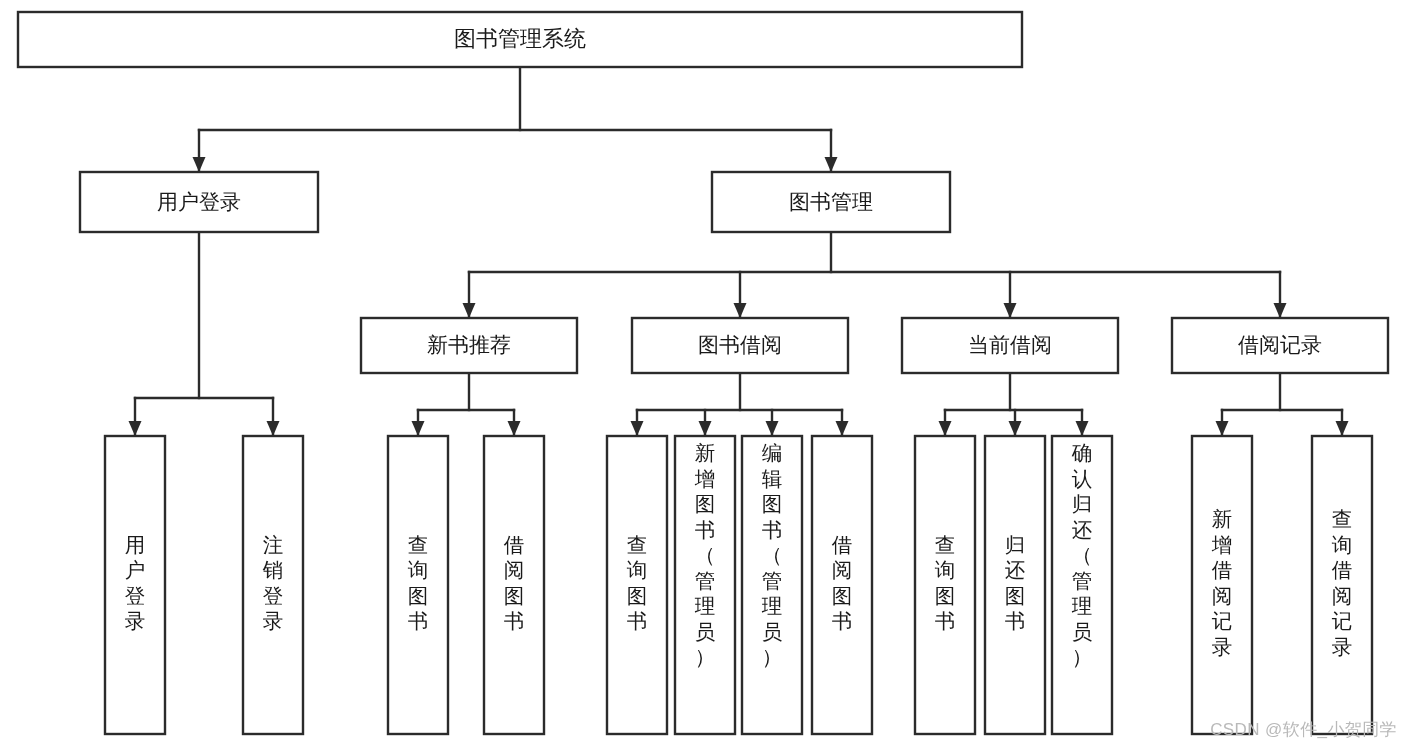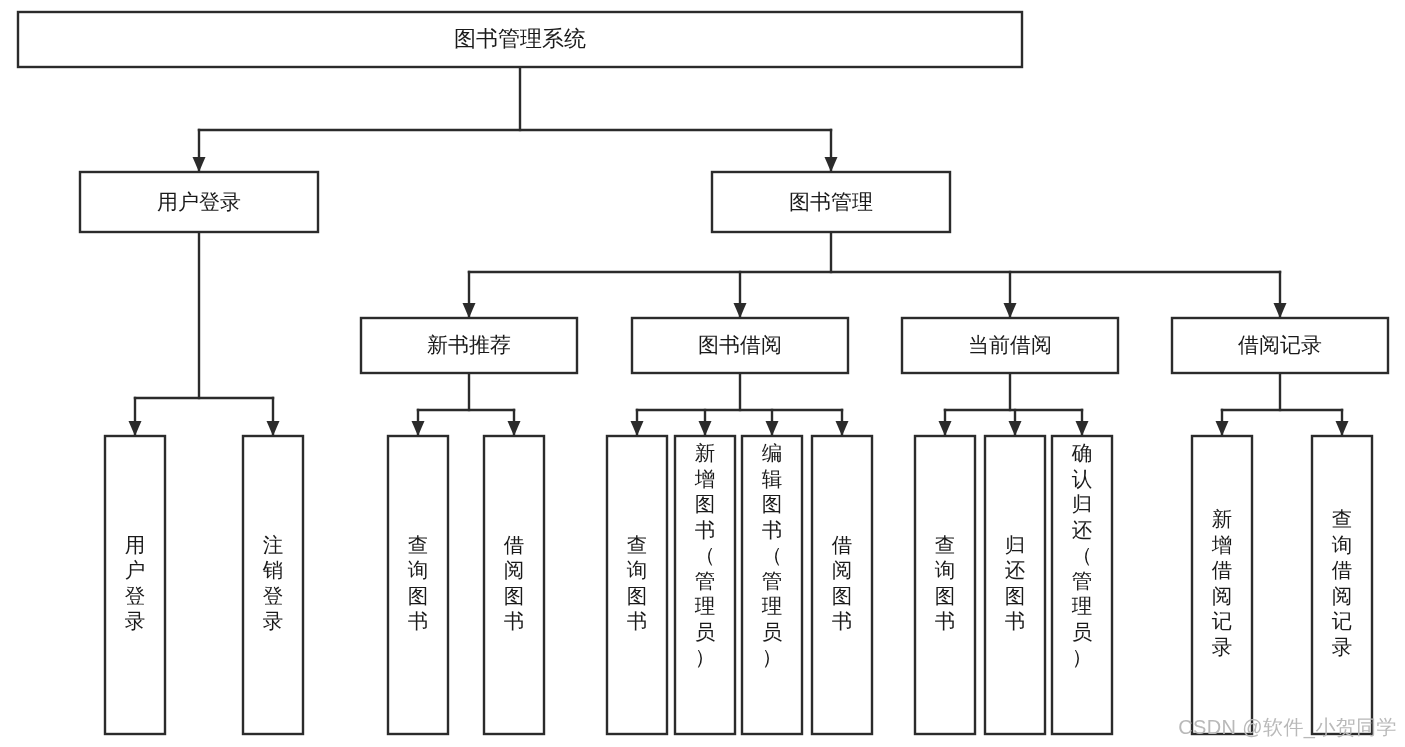--- a/index.html
+++ b/index.html
@@ -56,21 +56,21 @@
   }
   .arrow-head {
     fill: #2b2b2b;
     stroke: none;
   }
   .watermark {
     position: absolute;
     right: 8px;
     bottom: 6px;
     font-family: "Liberation Sans", "DejaVu Sans", sans-serif;
-    font-size: 20px;
+    font-size: 17px;
     color: #b9b9b9;
     letter-spacing: 0.4px;
     white-space: nowrap;
     user-select: none;
   }
 </style>
 </head>
 <body>
 
 <div id="diagram-root">

